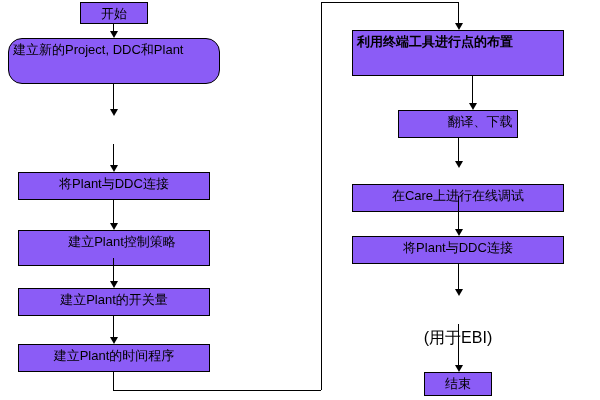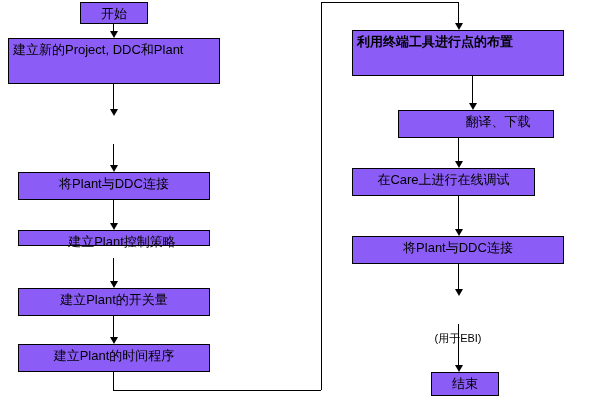--- a/index.html
+++ b/index.html
@@ -28,21 +28,21 @@
     line-height: 17px;
     color: #000000;
     padding: 2px 4px;
   }
   .node.left {
     justify-content: flex-start;
     text-align: left;
   }
   .plain {
     position: absolute;
-    font-size: 11px;
+    font-size: 16px;
     line-height: 16px;
     color: #000000;
     background: transparent;
     text-align: center;
   }
   .line {
     position: absolute;
     background: #000000;
   }
   .vline { width: 1px; }
@@ -58,63 +58,63 @@
 </style>
 </head>
 <body>
 
 <div id="canvas">
 
   <div class="node" style="left:80px; top:2px; width:68px; height:22px;">
     <span>开始</span>
   </div>
 
-  <div class="node left" style="left:8px; top:38px; width:212px; height:46px;">
+  <div class="node left" style="left:8px; top:38px; width:212px; height:46px;border-radius:14px;">
     <span>建立新的Project, DDC和Plant</span>
   </div>
 
 
   <div class="node" style="left:18px; top:172px; width:192px; height:28px;">
     <span>将Plant与DDC连接</span>
   </div>
 
-  <div class="node" style="left:18px; top:230px; width:192px; height:16px;padding-left:20px;">
+  <div class="node" style="left:18px; top:230px; width:192px; height:36px;padding-left:20px;">
     <span>建立Plant控制策略</span>
   </div>
 
   <div class="node" style="left:18px; top:344px; width:192px; height:28px;">
     <span>建立Plant的时间程序</span>
   </div>
 
   <div class="node" style="left:18px; top:288px; width:192px; height:28px;">
     <span>建立Plant的开关量</span>
   </div>
 
   <div class="node left" style="left:352px; top:30px; width:212px; height:46px;font-weight:bold;">
     <span>利用终端工具进行点的布置</span>
   </div>
 
-  <div class="node" style="left:398px; top:110px; width:156px; height:28px;padding-left:48px;">
+  <div class="node" style="left:398px; top:110px; width:120px; height:28px;padding-left:48px;">
     <span>翻译、下载</span>
   </div>
 
-  <div class="node" style="left:352px; top:168px; width:183px; height:28px;">
+  <div class="node" style="left:352px; top:184px; width:212px; height:28px;">
     <span>在Care上进行在线调试</span>
   </div>
 
   <div class="node" style="left:352px; top:236px; width:212px; height:28px;">
     <span>将Plant与DDC连接</span>
   </div>
 
 
   <div class="plain" style="left:406px; top:330px; width:104px;">
     <span>(用于EBI)</span>
   </div>
 
-  <div class="node" style="left:424px; top:372px; width:68px; height:24px;margin-left:7px;">
+  <div class="node" style="left:424px; top:372px; width:68px; height:24px;">
     <span>结束</span>
   </div>
 
   <div class="line vline" style="left:113px; top:24px; height:8px;"></div>
   <div class="arrow-down" style="left:110px; top:31px;"></div>
 
   <div class="line vline" style="left:113px; top:84px; height:25px;"></div>
   <div class="arrow-down" style="left:110px; top:109px;"></div>
 
   <div class="line vline" style="left:113px; top:144px; height:21px;"></div>

